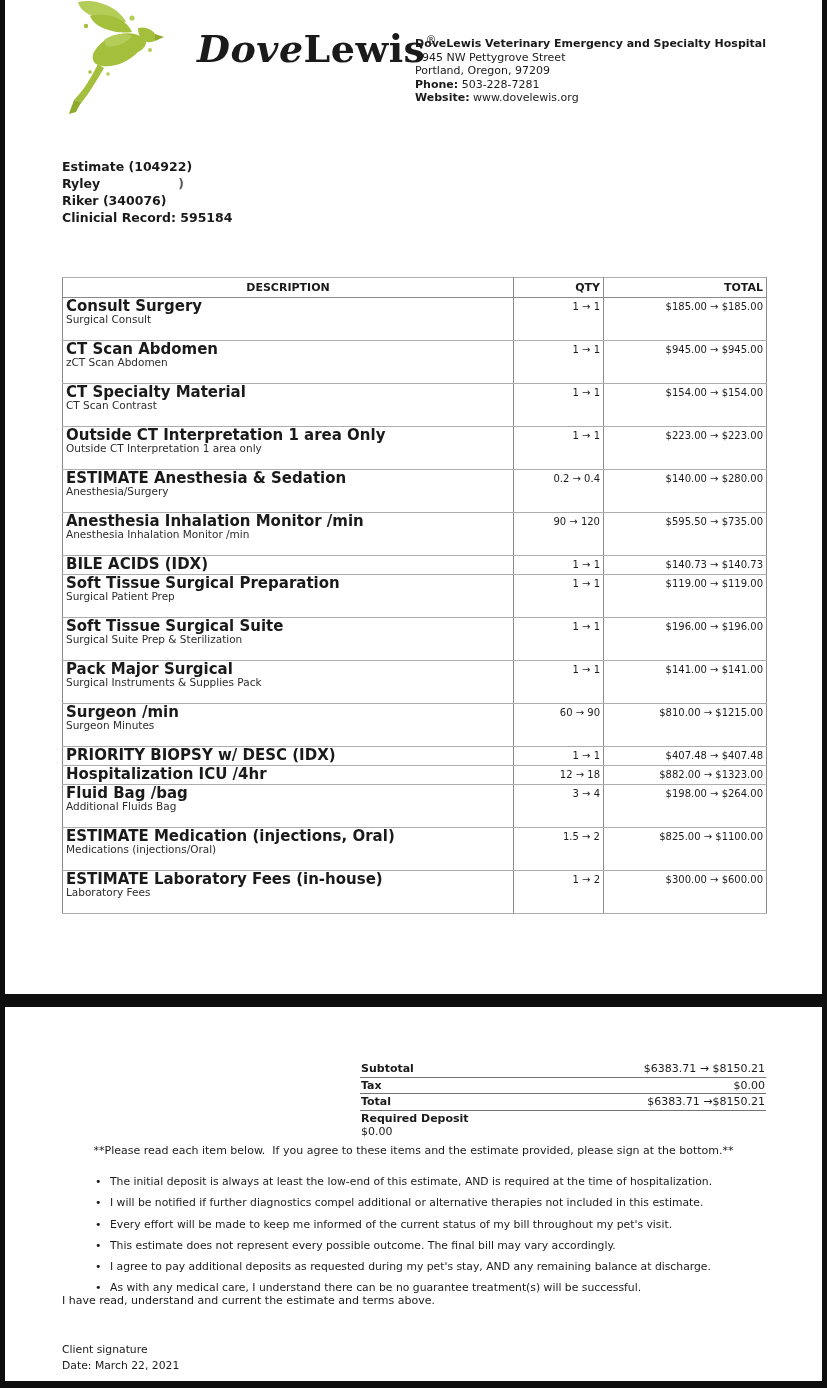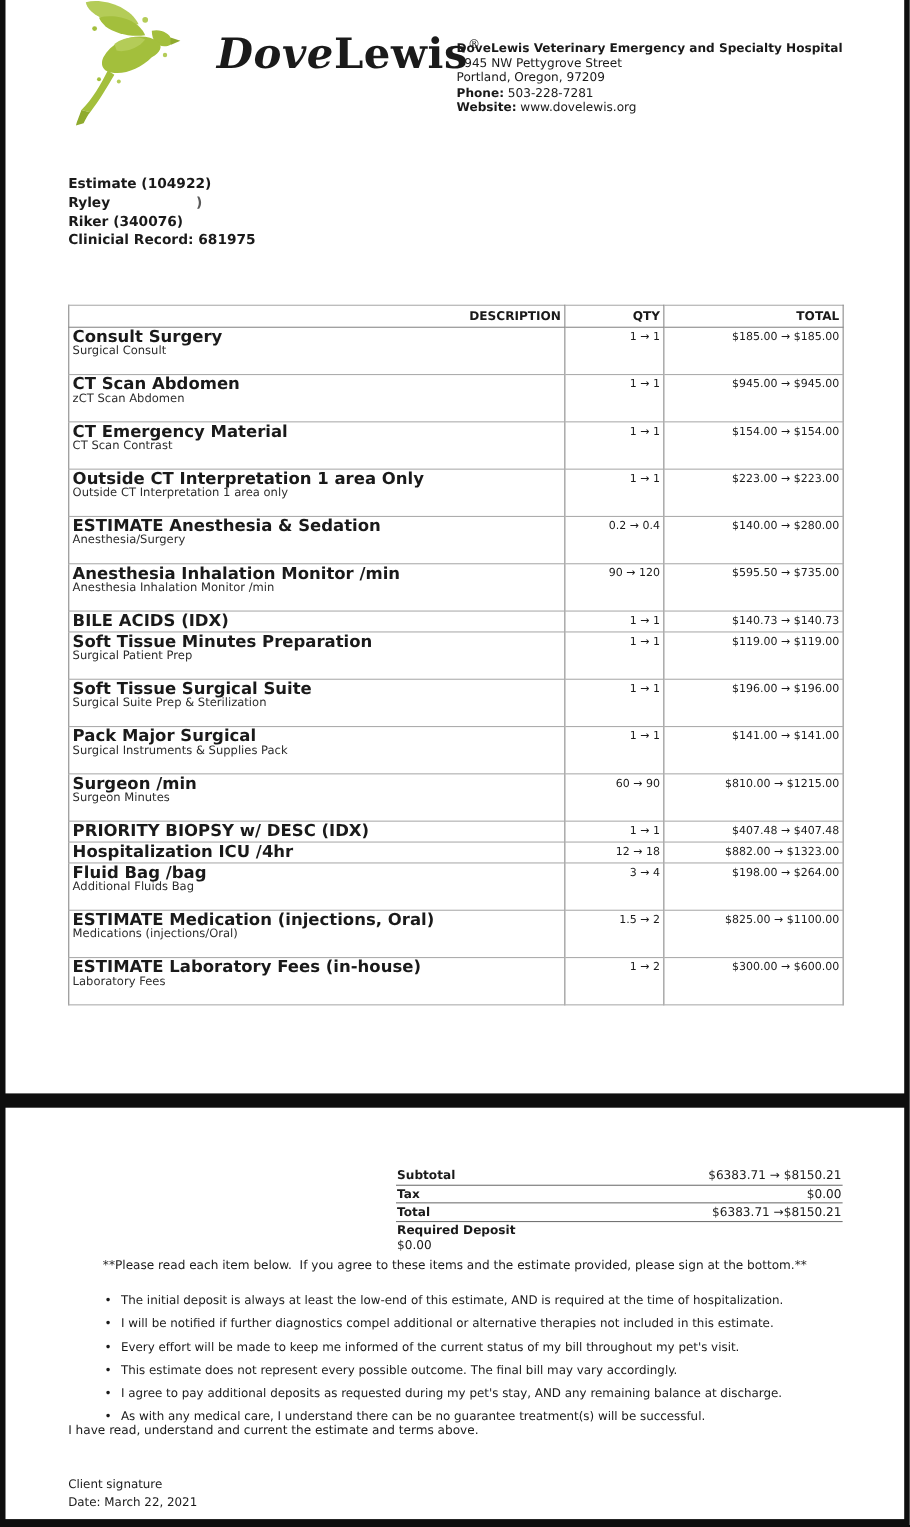--- a/index.html
+++ b/index.html
@@ -36,21 +36,21 @@
   
   table.items { position:absolute; left:57px; top:277px; width:704px; border-collapse:collapse; table-layout:fixed; }
   table.items { border:1px solid #868686; }
   table.items td, table.items th {
     border-left:1px solid #8a8a8a; border-right:1px solid #8a8a8a;
     border-top:1px solid #adadad; border-bottom:1px solid #adadad;
     vertical-align:top; overflow:hidden;
   }
   col.c-desc { width:451px; } col.c-qty { width:90px; } col.c-total { width:163px; }
   tr.head { height:20px; }
-  tr.head th { font-size:11px; font-weight:bold; padding:3px 3px 2px 3px; text-align:right; border-bottom:1px solid #8a8a8a; }
+  tr.head th { font-size:11px; font-weight:bold; padding:3px 3px 2px 3px; text-align:center; border-bottom:1px solid #8a8a8a; }
   tr.head th.r { text-align:right; }
   tr.tall { height:43px; }
   tr.short { height:19px; }
   td.desc { padding:0; }
   td.desc .cellwrap { display:flex; flex-direction:column; justify-content:space-between; height:100%; padding:2px 4px 2px 3px; }
   .row-title { font-size:15px; font-weight:bold; line-height:13px; }
   .row-sub { font-size:10.5px; color:#2c2c2c; line-height:12px; }
   td.qty, td.total { text-align:right; padding:3px 3px 0 2px; font-size:10px; }
 
   
@@ -103,21 +103,21 @@
     <div>1945 NW Pettygrove Street</div>
     <div>Portland, Oregon, 97209</div>
     <div><b>Phone:</b><span> 503-228-7281</span></div>
     <div><b>Website:</b><span> www.dovelewis.org</span></div>
   </div>
 
   <div class="estimate-info">
     <div>Estimate (104922)</div>
     <div><span>Ryley</span><span class="redact-gap"></span><span class="redact-suffix">)</span></div>
     <div>Riker (340076)</div>
-    <div>Clinicial Record: 681975</div>
+    <div>Clinicial Record: 595184</div>
   </div>
 
   <table class="items">
     <colgroup>
         <col class="c-desc">
         <col class="c-qty">
         <col class="c-total">
       </colgroup>
     <thead>
       <tr class="head">
@@ -143,21 +143,21 @@
               <div class="row-title">CT Scan Abdomen</div>
               <div class="row-sub">zCT Scan Abdomen</div>
             </div>
           </td>
           <td class="qty">1 → 1</td>
           <td class="total">$945.00 → $945.00</td>
         </tr>
         <tr class="tall">
           <td class="desc">
             <div class="cellwrap">
-              <div class="row-title">CT Emergency Material</div>
+              <div class="row-title">CT Specialty Material</div>
               <div class="row-sub">CT Scan Contrast</div>
             </div>
           </td>
           <td class="qty">1 → 1</td>
           <td class="total">$154.00 → $154.00</td>
         </tr>
         <tr class="tall">
           <td class="desc">
             <div class="cellwrap">
               <div class="row-title">Outside CT Interpretation 1 area Only</div>
@@ -192,21 +192,21 @@
             <div class="cellwrap">
               <div class="row-title">BILE ACIDS (IDX)</div>
             </div>
           </td>
           <td class="qty">1 → 1</td>
           <td class="total">$140.73 → $140.73</td>
         </tr>
         <tr class="tall">
           <td class="desc">
             <div class="cellwrap">
-              <div class="row-title">Soft Tissue Minutes Preparation</div>
+              <div class="row-title">Soft Tissue Surgical Preparation</div>
               <div class="row-sub">Surgical Patient Prep</div>
             </div>
           </td>
           <td class="qty">1 → 1</td>
           <td class="total">$119.00 → $119.00</td>
         </tr>
         <tr class="tall">
           <td class="desc">
             <div class="cellwrap">
               <div class="row-title">Soft Tissue Surgical Suite</div>

